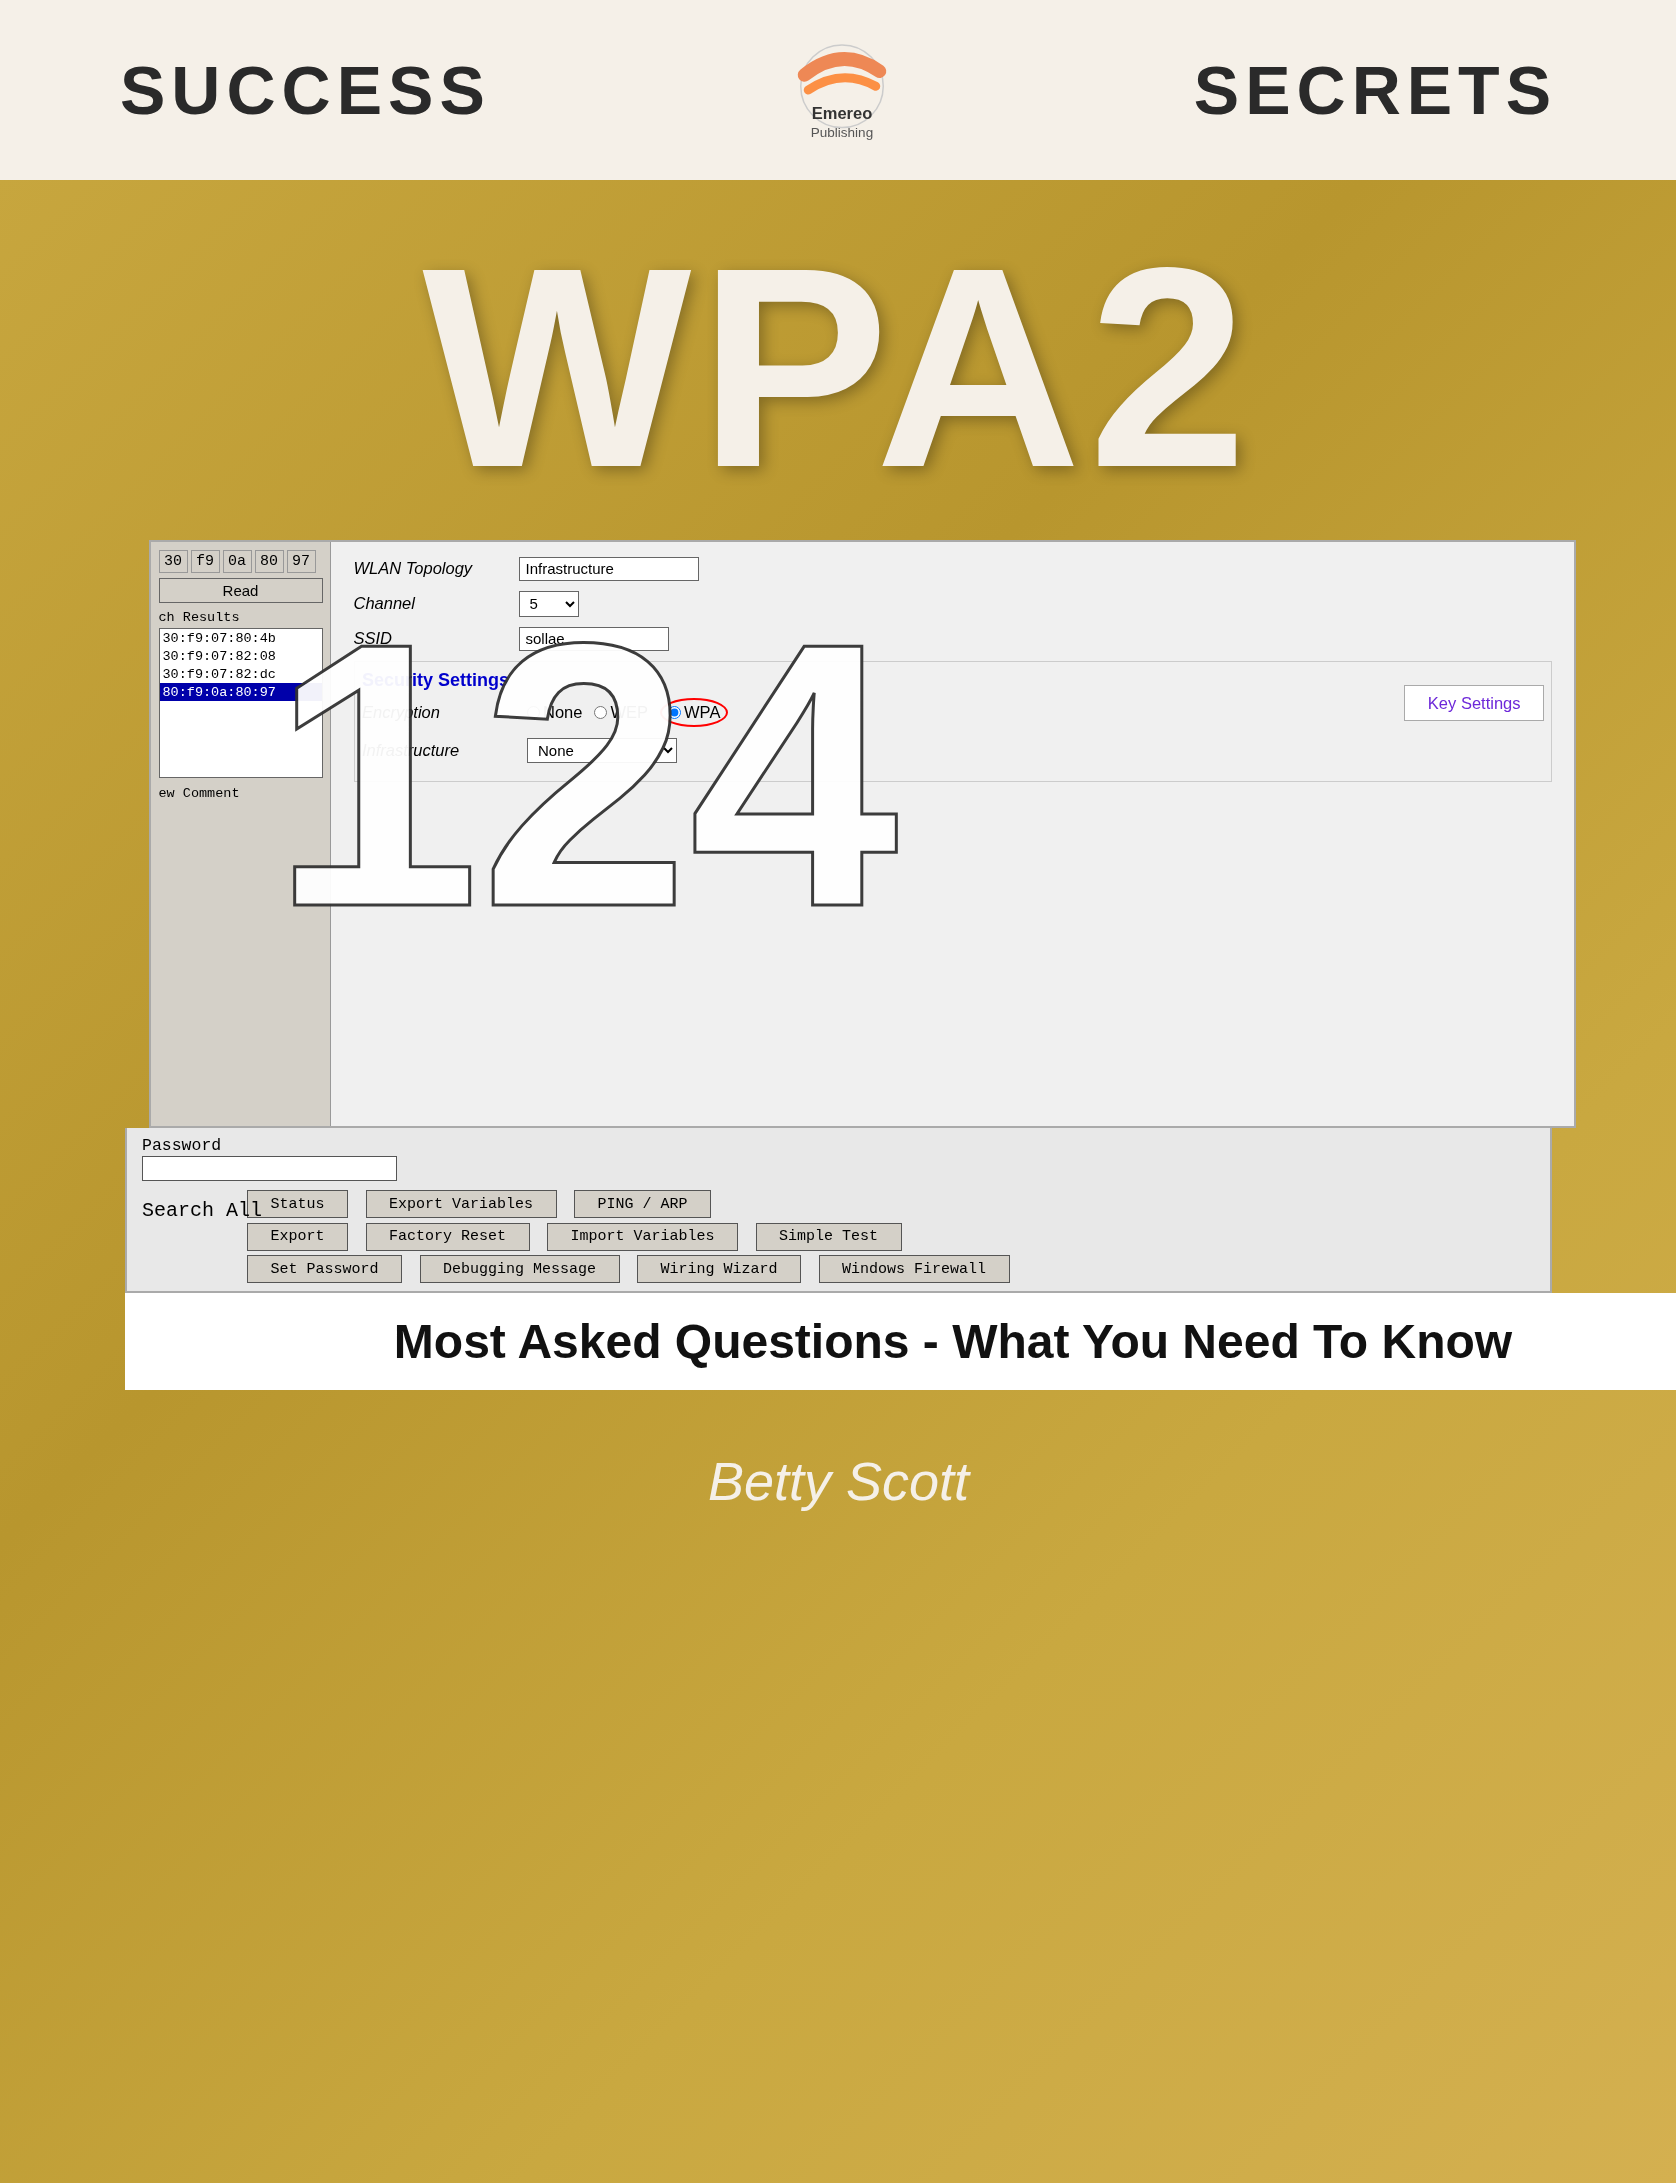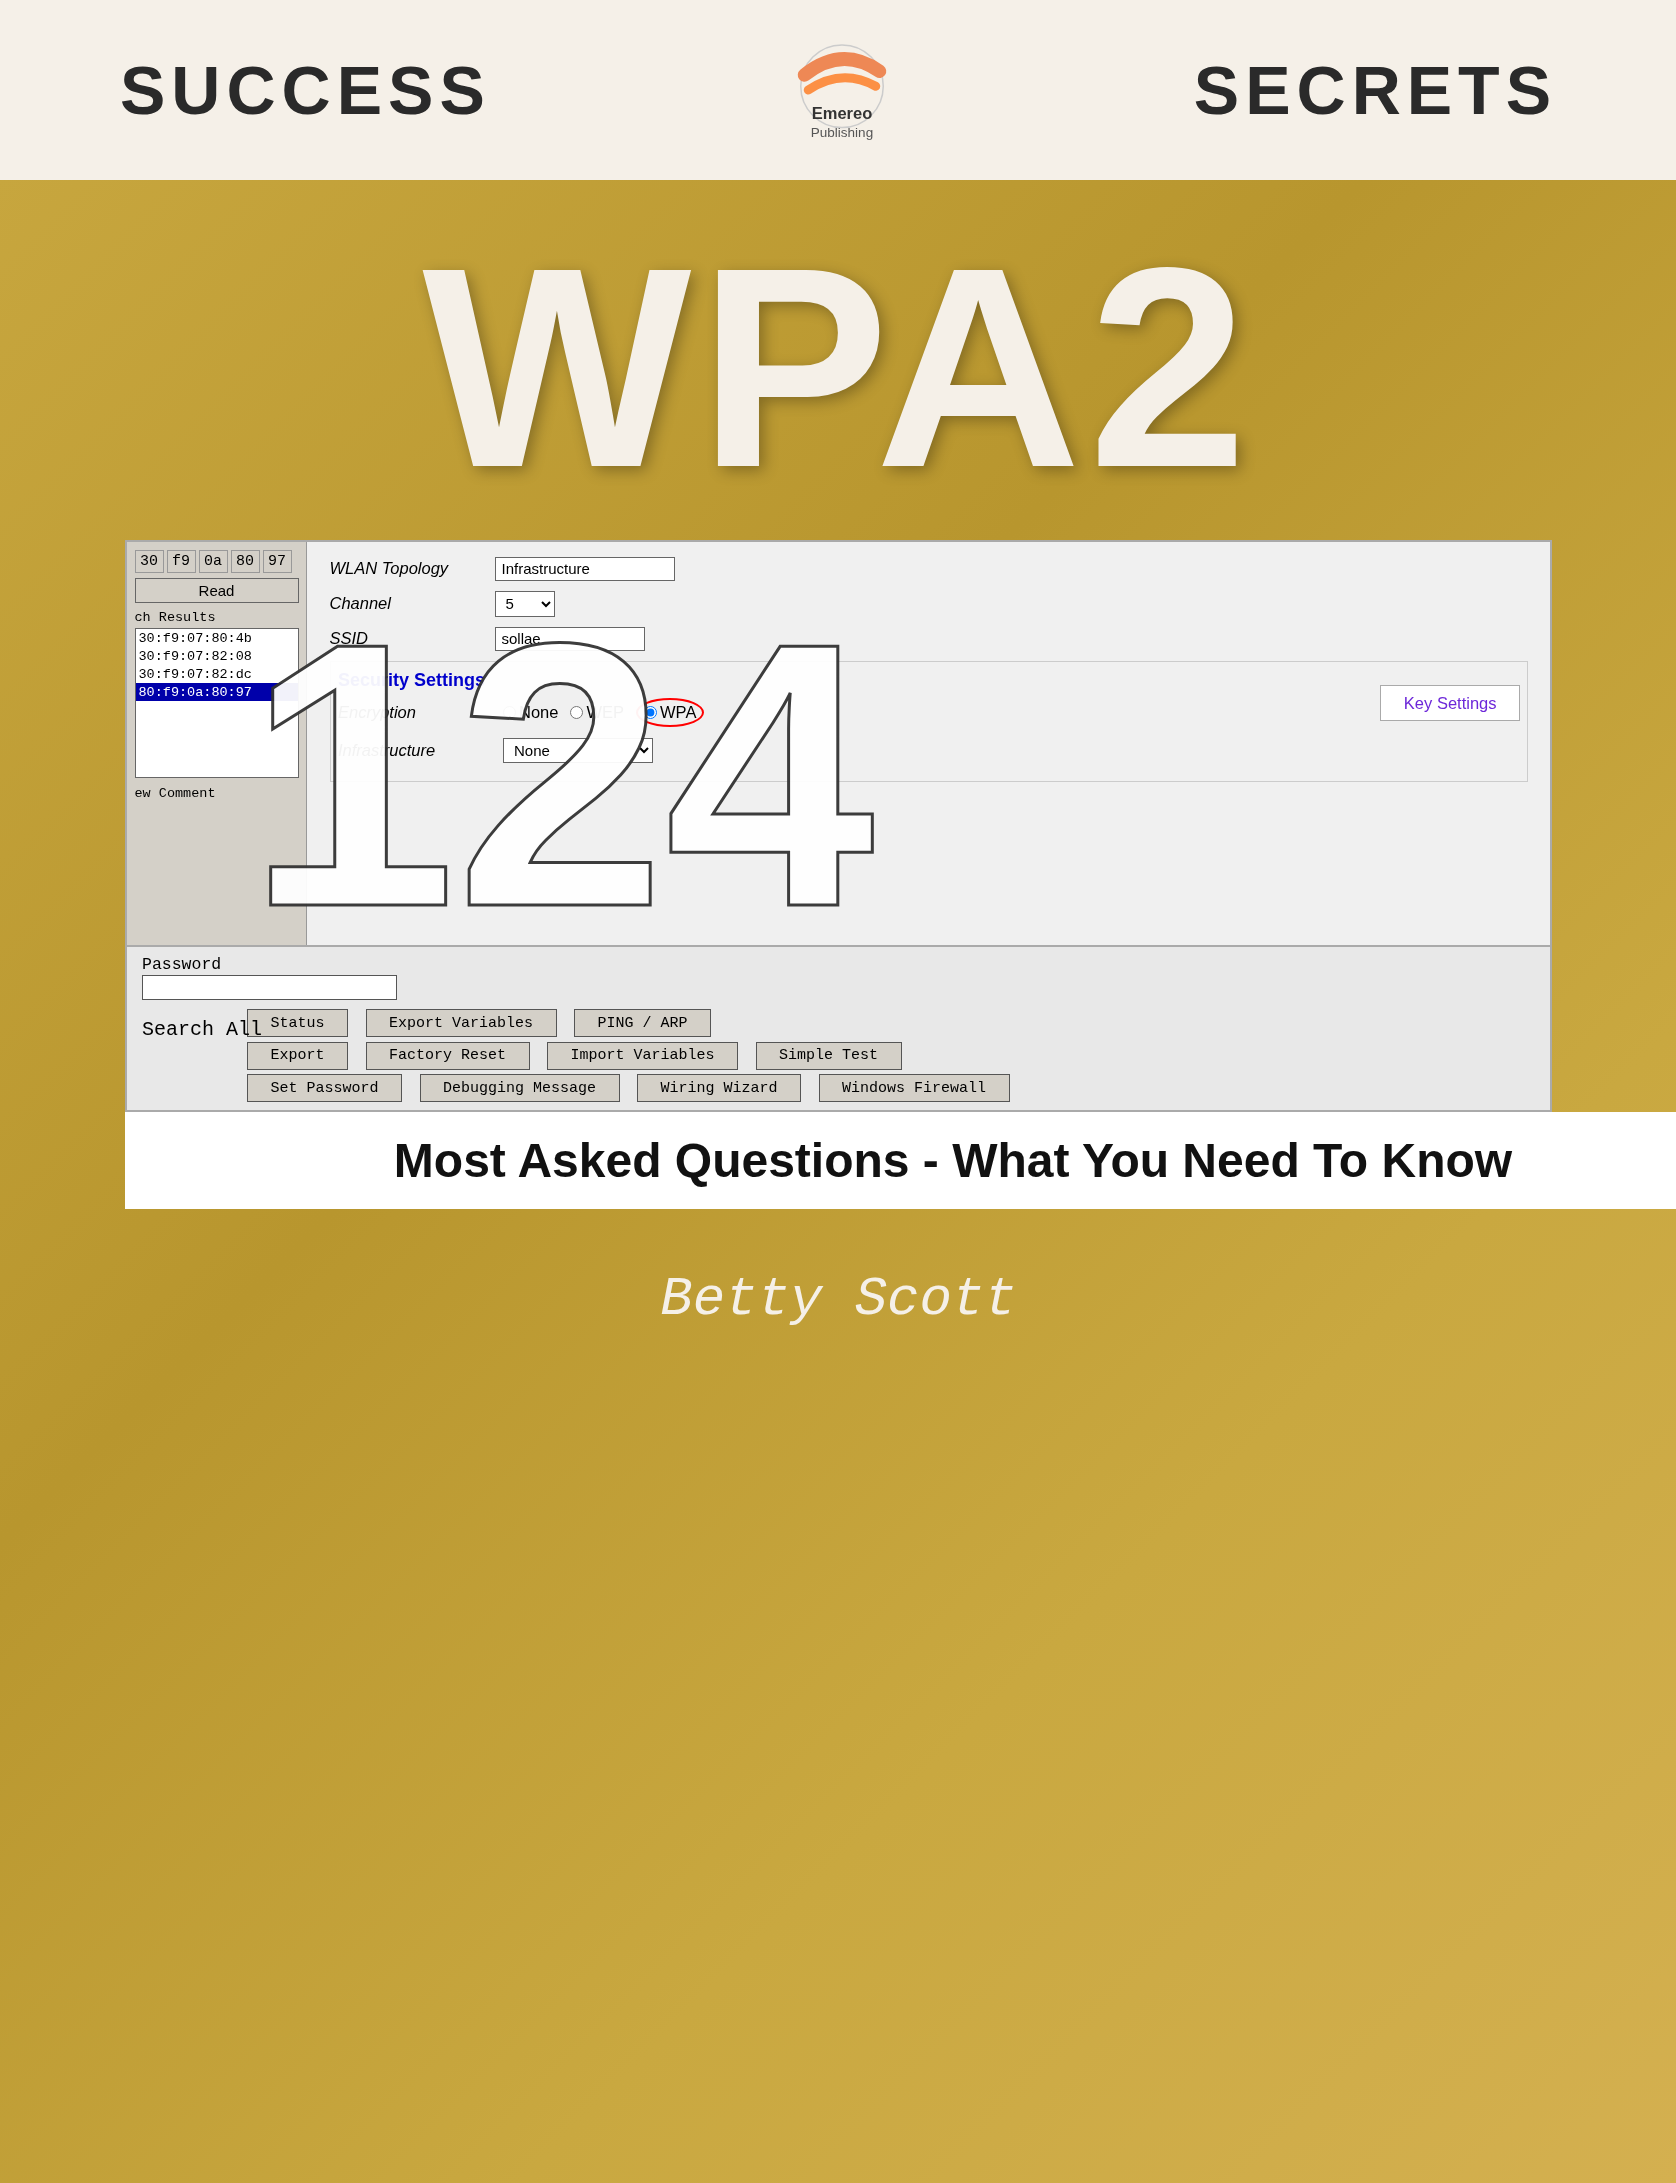--- a/index.html
+++ b/index.html
@@ -65,22 +65,23 @@
       line-height: 1.0;
     }
 
     
     .screenshot-container {
       width: 1427px;
       background: #f0f0f0;
       border: 2.3px solid #aaa;
       position: relative;
       overflow: hidden;
-      height: 407px;
+      height: 588px;
       margin-bottom: 0;
+      margin-left: 24px;
     }
 
     .screenshot-inner {
       display: flex;
       width: 100%;
       height: 100%;
       background: #e8e8e8;
     }
 
     
@@ -302,21 +303,21 @@
 
     
     .author-area {
       margin-top: 60px;
       text-align: center;
     }
 
     .author-name {
       font-size: 54px;
       color: #f5f0e8;
-      font-family: Liberation Mono, monospace;
+      font-family: Liberation Sans, sans-serif;
       font-style: italic;
     }
 
     .key-settings-box {
       position: absolute;
       right: 30px;
       top: 143px;
       background: white;
       border: 1.5px solid #aaa;
       padding: 7.5px 22.5px;

